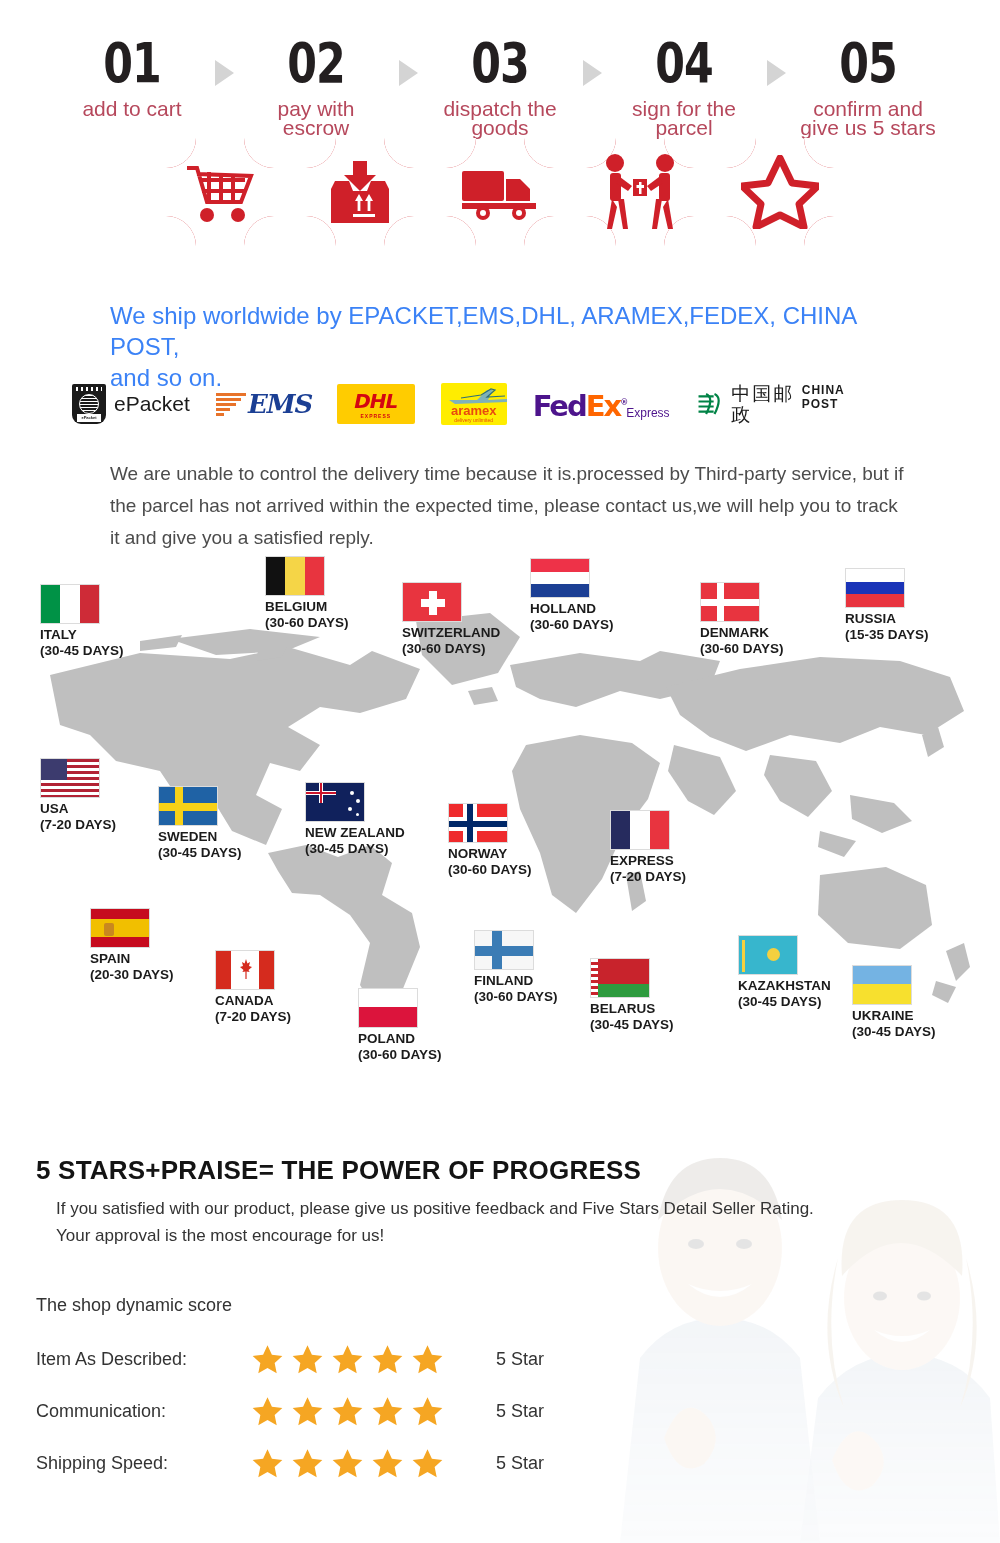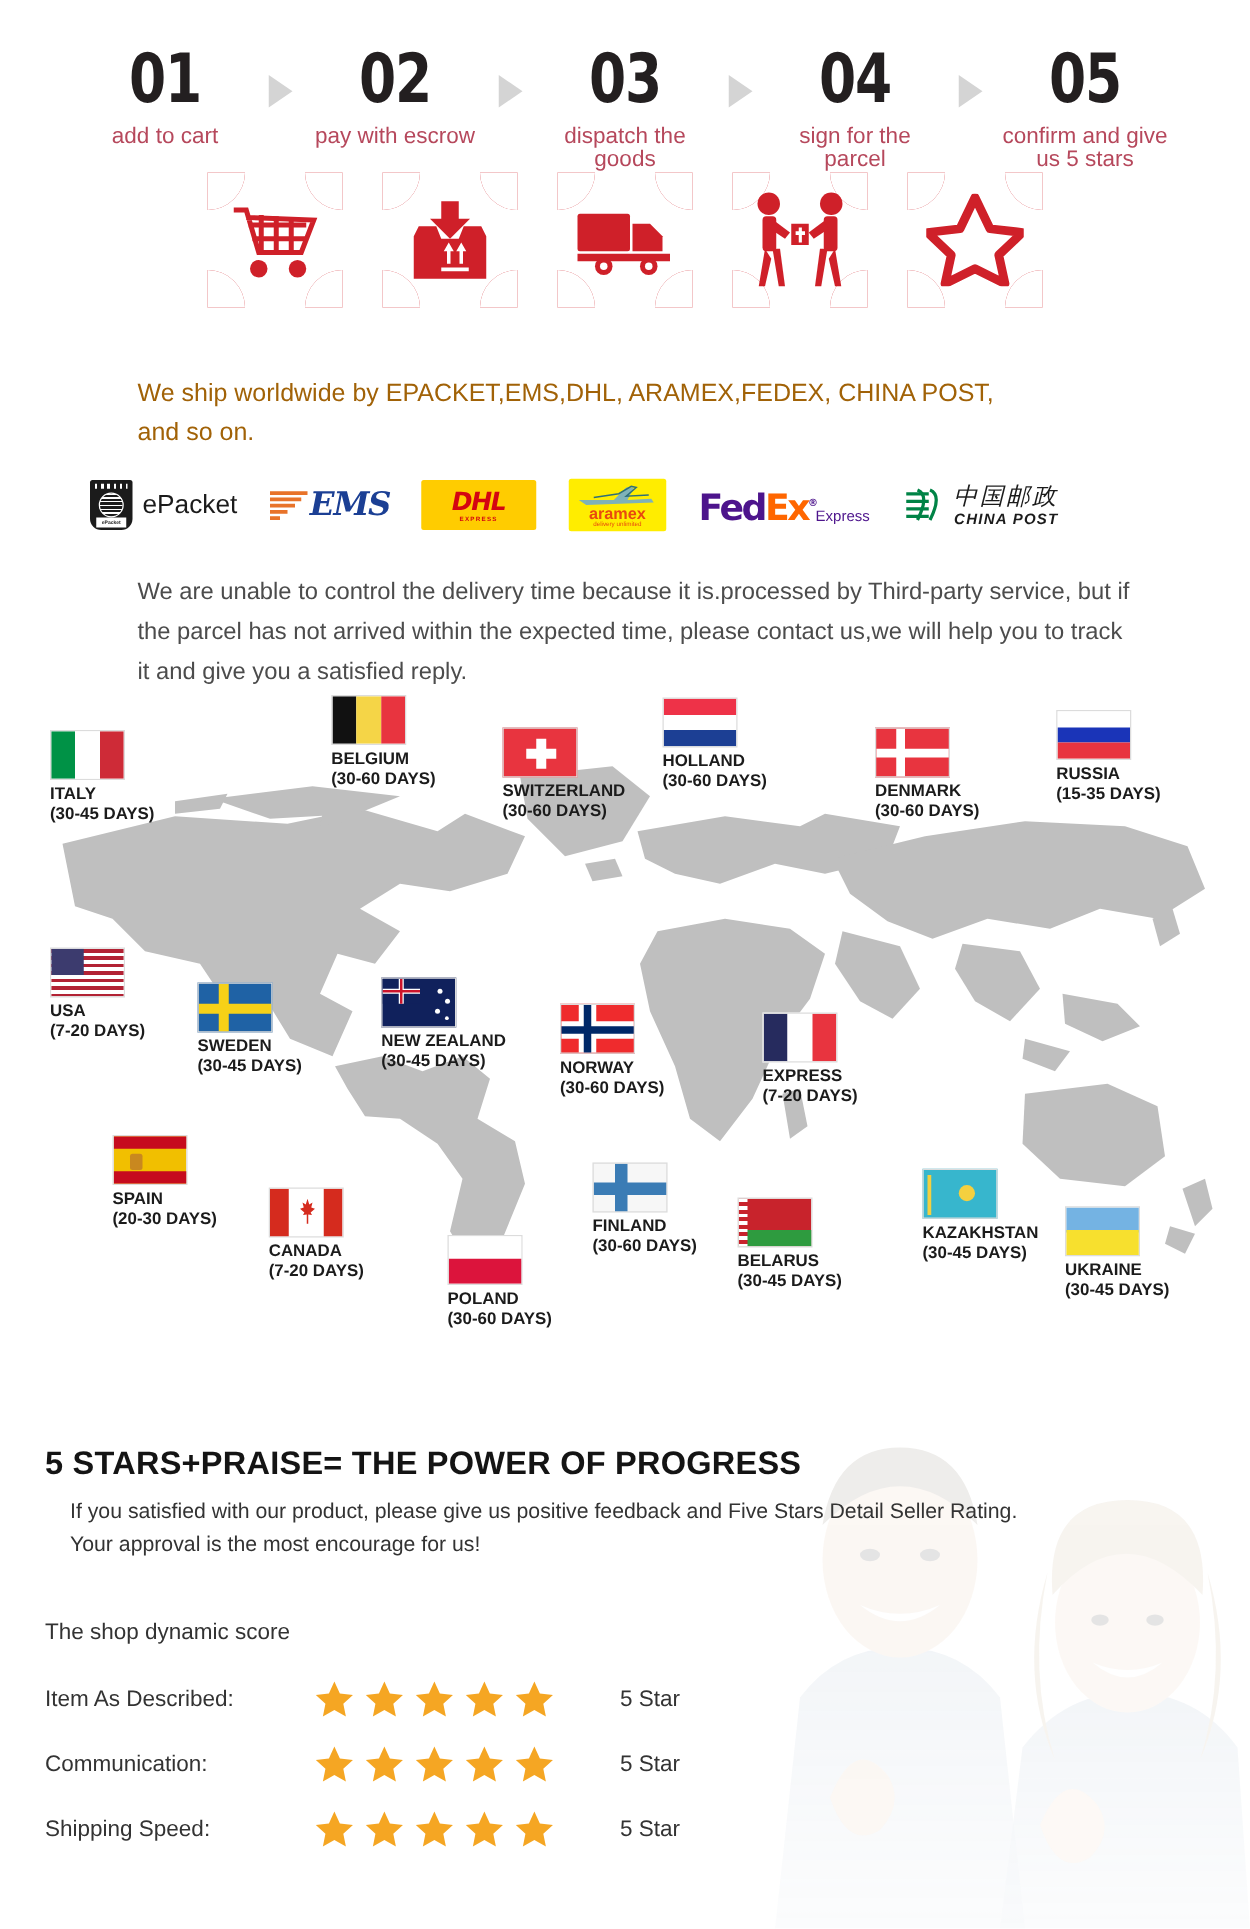--- a/index.html
+++ b/index.html
@@ -17,21 +17,21 @@
     display: flex; align-items: flex-start; justify-content: center;
   }
   .step { width: 140px; text-align: center; }
   .step-num {
     font-family: "DejaVu Sans", sans-serif;
     font-weight: 700; font-size: 46px; line-height: 50px;
     color: #231f20; letter-spacing: -1px;
     transform: scaleY(1.18) scaleX(0.93);
   }
   .step-label {
-    font-size: 18px; line-height: 19px; color: #b6485c;
+    font-size: 21px; line-height: 19px; color: #b6485c;
     margin-top: 11px;
   }
   .step-arrow {
     width: 44px; padding-top: 22px; display:flex; justify-content:center;
   }
   .step-arrow i {
     display:block; width:0; height:0;
     border-left: 19px solid #d4d4d4;
     border-top: 13px solid transparent;
     border-bottom: 13px solid transparent;
@@ -60,21 +60,21 @@
   }
   .icon-frame .m.tl { left:0; top:0;  border-bottom-right-radius:30px; }
   .icon-frame .m.tr { right:0; top:0; border-bottom-left-radius:30px; }
   .icon-frame .m.bl { left:0; bottom:0; border-top-right-radius:30px; }
   .icon-frame .m.br { right:0; bottom:0; border-top-left-radius:30px; }
   .icon-frame svg { position:relative; z-index:3; }
 
   
   .ship-by {
     position:absolute; left: 110px; top: 300px; width: 800px;
-    font-size: 20px; line-height: 31px; color: #a16207;
+    font-size: 24px; line-height: 31px; color: #3b82f6;
   }
 
   
   .carriers {
     position:absolute; left: 72px; top: 383px; width: 800px;
     display:flex; align-items:center; gap: 26px;
   }
   .epacket { display:flex; align-items:center; gap:8px; }
   .epacket .box {
     width:34px; height:40px; background:#1b1b1b;
@@ -135,21 +135,21 @@
   .fedex .w {
     font-family:"DejaVu Sans", sans-serif; font-weight:700; font-size:29px;
     line-height:30px; letter-spacing:-2px;
   }
   .fedex .w .a { color:#4d148c; }
   .fedex .w .b { color:#ff6600; }
   .fedex .w .r { font-size:8px; color:#4d148c; vertical-align: super;}
   .fedex .sub { font-size:12px; color:#4d148c; align-self:flex-end; margin-top:-2px;}
 
   .chinapost { display:flex; align-items:center; gap:7px; }
-  .chinapost .cn { display:flex; flex-direction:column; align-items:flex-end;font-style:italic; }
+  .chinapost .cn { display:flex; flex-direction:row; align-items:flex-start; }
   .chinapost .cn .hz { font-size:19px; color:#1b1b1b; letter-spacing:2px; line-height:21px;}
   .chinapost .cn .en { font-size:12px; color:#1b1b1b; font-weight:700; letter-spacing:1px;}
 
   
   .delivery {
     position:absolute; left:110px; top:458px; width:800px;
     font-size:19px; line-height:32px; color:#4c4c4c;
   }
 
   

